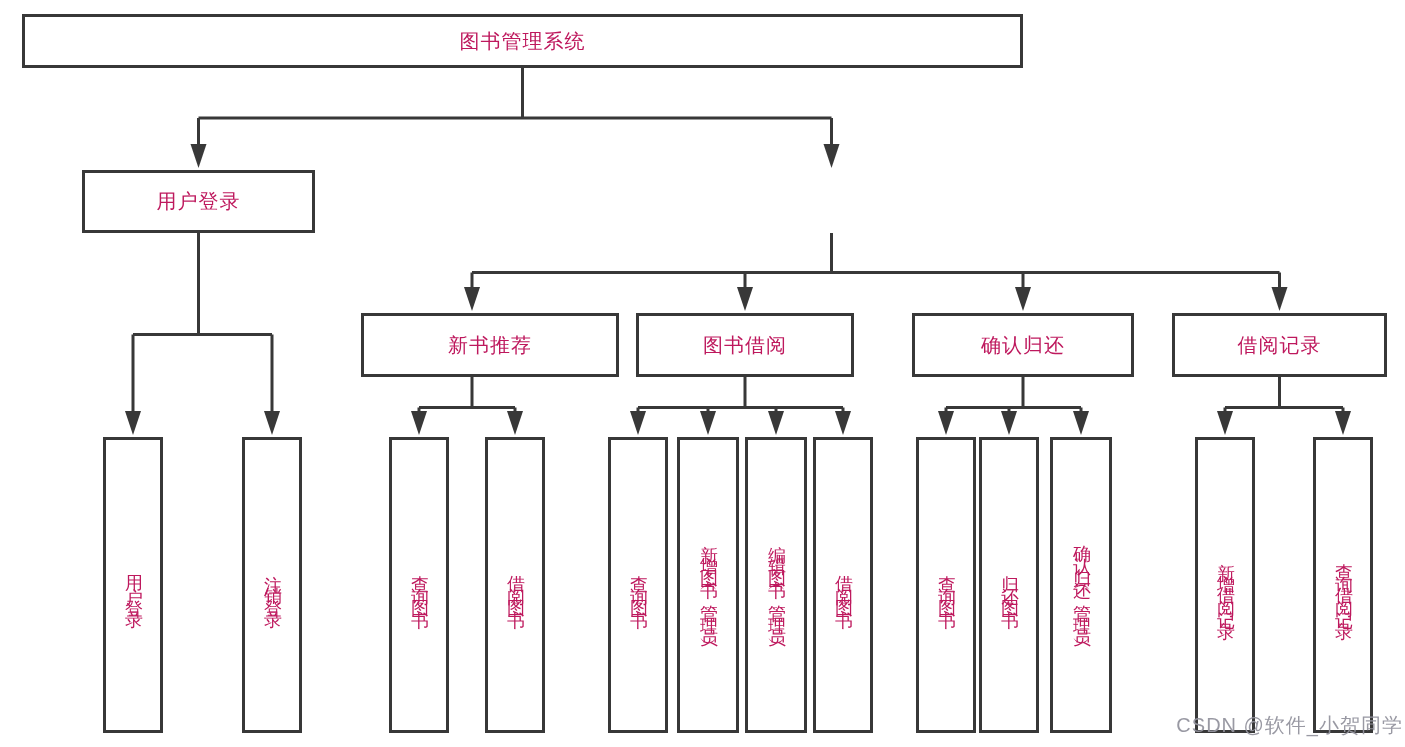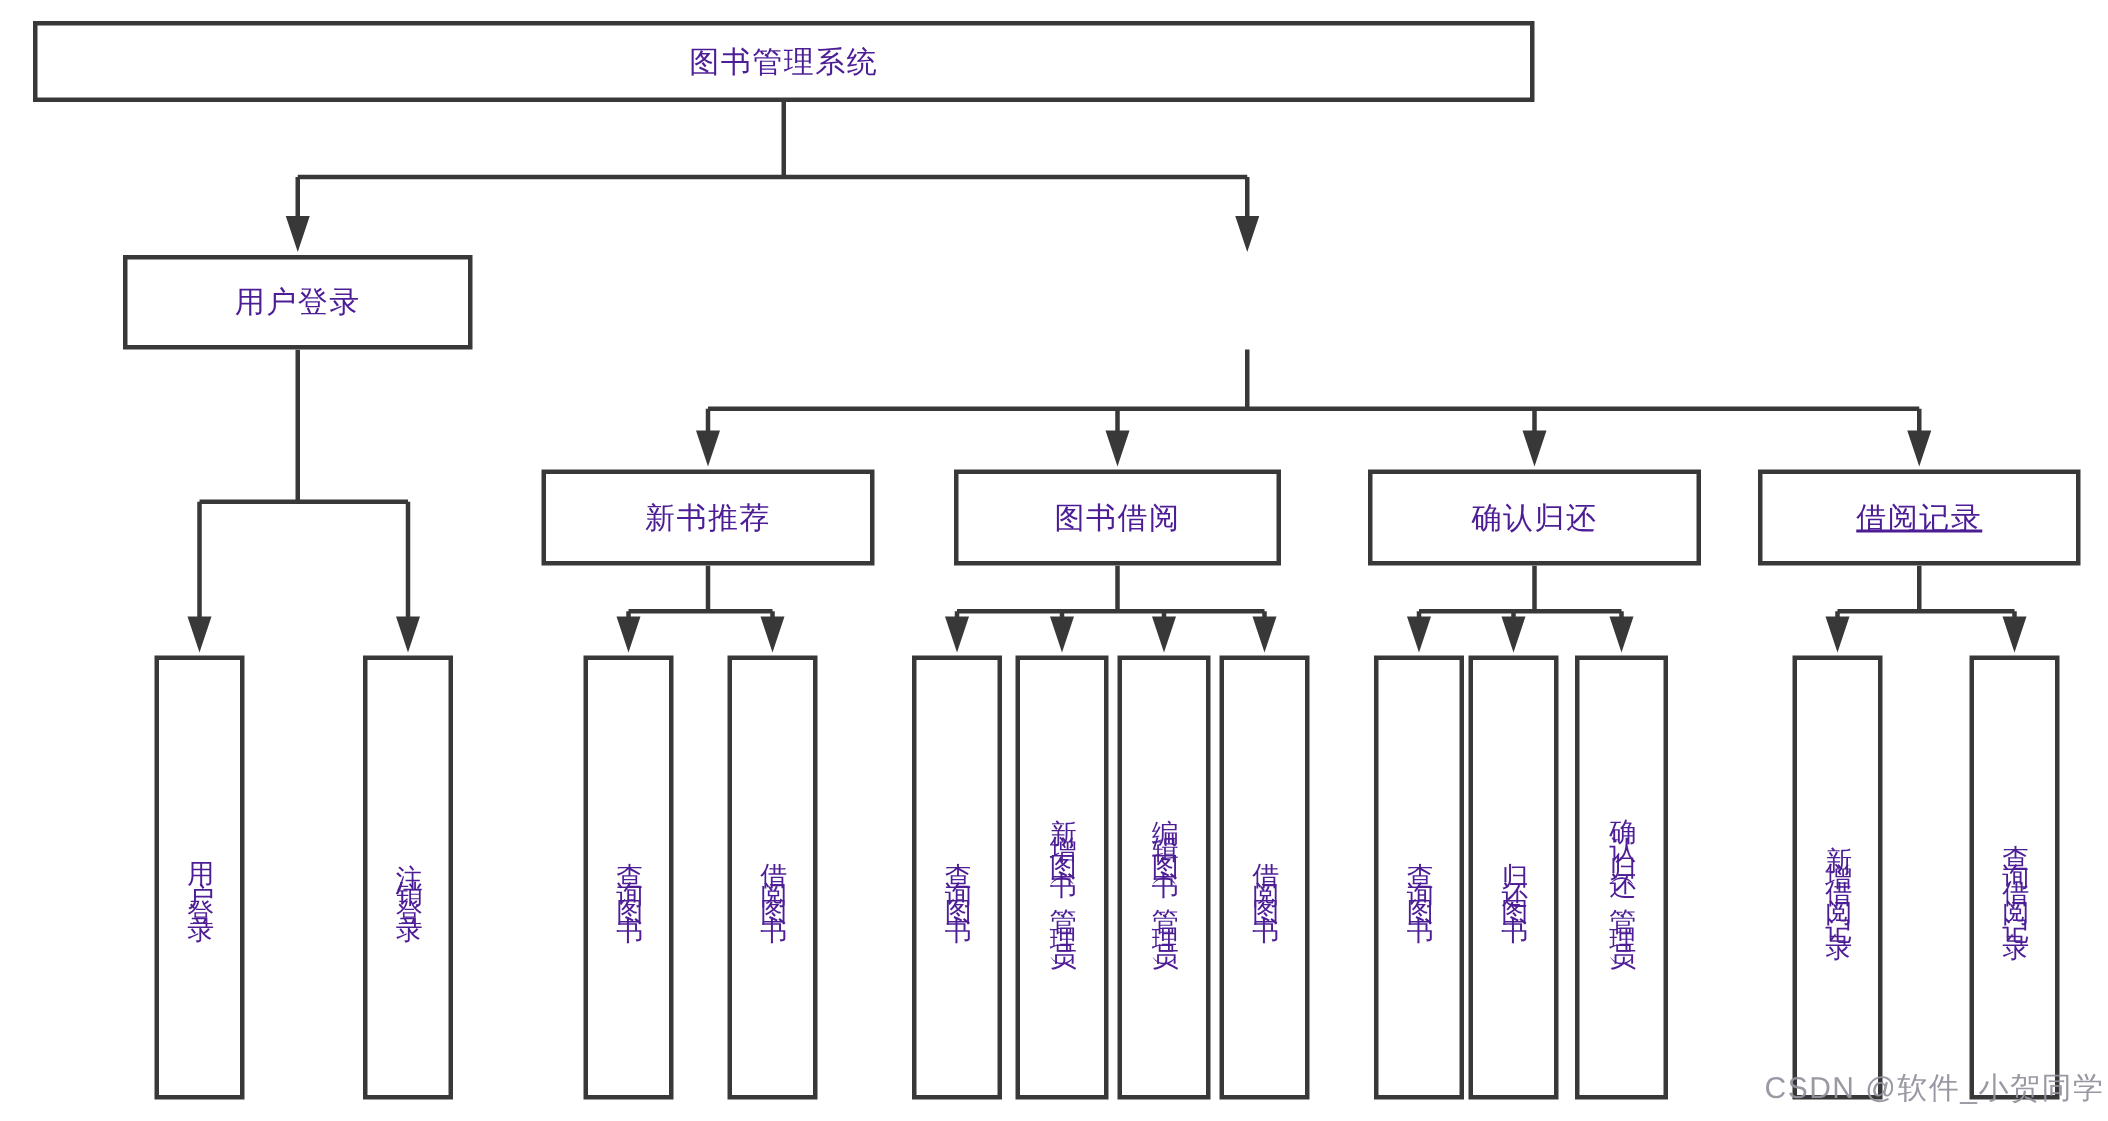--- a/index.html
+++ b/index.html
@@ -18,21 +18,21 @@
     z-index: 1;
   }
   .node {
     position: absolute;
     box-sizing: border-box;
     border: 3px solid #383838;
     background: #ffffff;
     display: flex;
     align-items: center;
     justify-content: center;
-    color: #4c1d95;
+    color: #be185d;
     z-index: 2;
   }
   .node.h { font-size: 20px; letter-spacing: 1px; white-space: nowrap; }
   .node.v { font-size: 18px; }
   .node.v .vtext {
     writing-mode: vertical-rl;
     text-orientation: mixed;
     letter-spacing: 12px;
     line-height: 1.1;
   }
@@ -96,30 +96,30 @@
   </svg>
 
   <div class="node h" style="left:22px; top:14px; width:1001px; height:54px;">
     <span>图书管理系统</span>
   </div>
 
   <div class="node h" style="left:82px; top:170px; width:233px; height:63px;">
     <span>用户登录</span>
   </div>
 
-  <div class="node h" style="left:361px; top:313px; width:222px; height:64px;">
+  <div class="node h" style="left:361px; top:313px; width:258px; height:64px;">
     <span>新书推荐</span>
   </div>
   <div class="node h" style="left:636px; top:313px; width:218px; height:64px;">
     <span>图书借阅</span>
   </div>
   <div class="node h" style="left:912px; top:313px; width:222px; height:64px;">
     <span>确认归还</span>
   </div>
-  <div class="node h" style="left:1172px; top:313px; width:215px; height:64px;text-decoration:underline;">
+  <div class="node h" style="left:1172px; top:313px; width:215px; height:64px;">
     <span>借阅记录</span>
   </div>
 
   <div class="node v" style="left:103px; top:437px; width:60px; height:296px;">
     <span class="vtext">用户登录</span>
   </div>
   <div class="node v" style="left:242px; top:437px; width:60px; height:296px;">
     <span class="vtext">注销登录</span>
   </div>
 

